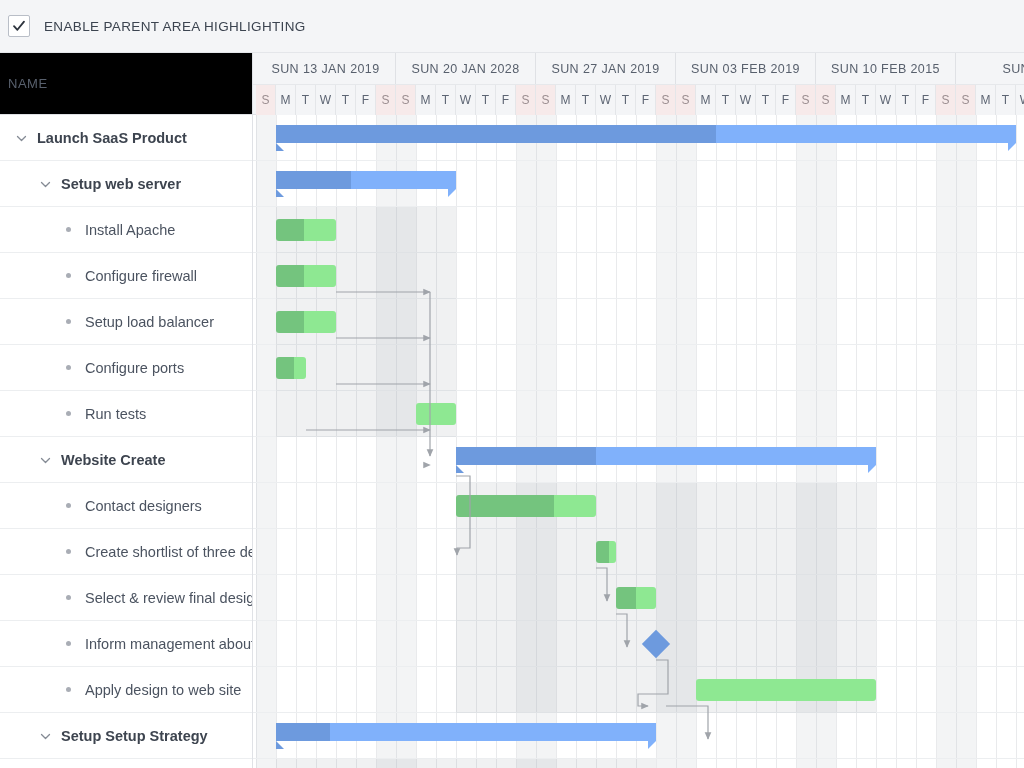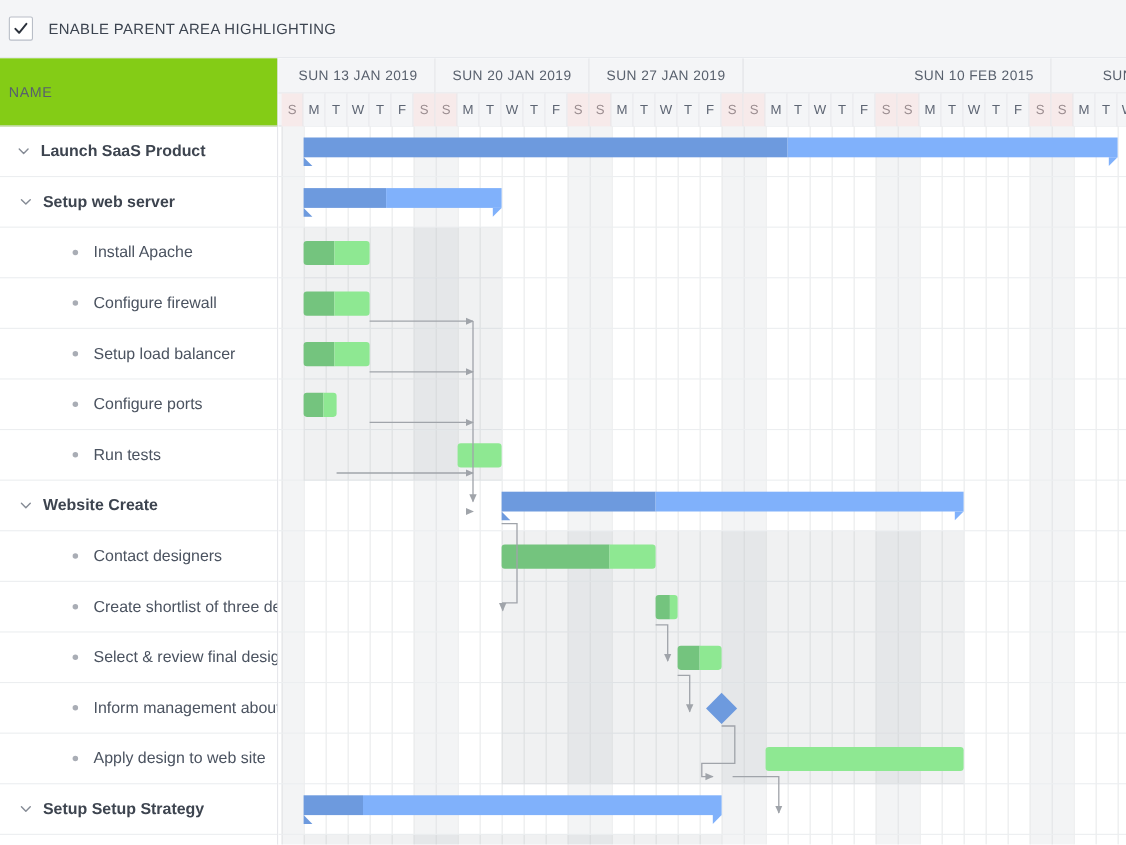--- a/index.html
+++ b/index.html
@@ -36,21 +36,21 @@
     color: #3c4450;
   }
 
   
   #main { display: flex; height: 715px; width: 1024px; }
 
   
   #tree { width: 253px; flex: 0 0 253px; background: #ffffff; border-right: 1px solid #e0e2e6; position: relative; }
   #tree-header {
     height: 62px;
-    background: #84cc16;
+    background: #000000;
     border-bottom: 1px solid #dfe1e5;
     display: flex; align-items: center;
     padding-left: 8px;
   }
   #tree-header-label {
     font-size: 13px;
     letter-spacing: 0.5px;
     color: #58606d;
   }
   .tree-row {
@@ -68,21 +68,21 @@
   }
   .tree-row .bullet {
     width: 5px; height: 5px;
     border-radius: 50%;
     background: #a9adb5;
     margin-right: 14px;
     flex: 0 0 auto;
   }
   .tree-row .tlabel { font-size: 14.5px; }
   .tree-row.lvl0 { padding-left: 15px; }
-  .tree-row.lvl1 { padding-left: 17px; }
+  .tree-row.lvl1 { padding-left: 39px; }
   .tree-row.lvl2 { padding-left: 66px; }
   .tree-row.parent .tlabel { color: #3d444f; font-weight: bold; }
   .tree-row.leaf   .tlabel { color: #4b5360; }
 
   
   #timeline { flex: 1 1 auto; position: relative; overflow: hidden; background: #ffffff; }
 
   #tl-header { height: 62px; position: relative; background: #f4f5f7; border-bottom: 1px solid #dfe1e5; }
   #week-row { height: 31px; position: relative; }
   .week-cell {
@@ -218,22 +218,23 @@
             </svg></span>
           <span class="tlabel">Setup Setup Strategy</span>
         </div>
       </div>
   </div>
 
   <div id="timeline">
     <div id="tl-header">
       <div id="week-row">
           <div class="week-cell" style="left: 3px; width: 140px; text-align: right;">SUN 13 JAN 2019</div>
-          <div class="week-cell" style="left: 143px; width: 140px;">SUN 20 JAN 2019</div>
+          <div class="week-cell" style="left: 143px; width: 140px;">SUN 20 JAN 2028</div>
           <div class="week-cell" style="left: 283px; width: 140px;">SUN 27 JAN 2019</div>
+          <div class="week-cell" style="left: 423px; width: 140px;">SUN 03 FEB 2019</div>
           <div class="week-cell" style="left: 563px; width: 140px;">SUN 10 FEB 2015</div>
           <div class="week-cell" style="left: 703px; width: 140px;">SUN 17</div>
         </div>
       <div id="day-row">
           <div class="day-cell weekend" style="left: 3px;">S</div>
           <div class="day-cell" style="left: 23px;">M</div>
           <div class="day-cell" style="left: 43px;">T</div>
           <div class="day-cell" style="left: 63px;">W</div>
           <div class="day-cell" style="left: 83px;">T</div>
           <div class="day-cell" style="left: 103px;">F</div>

